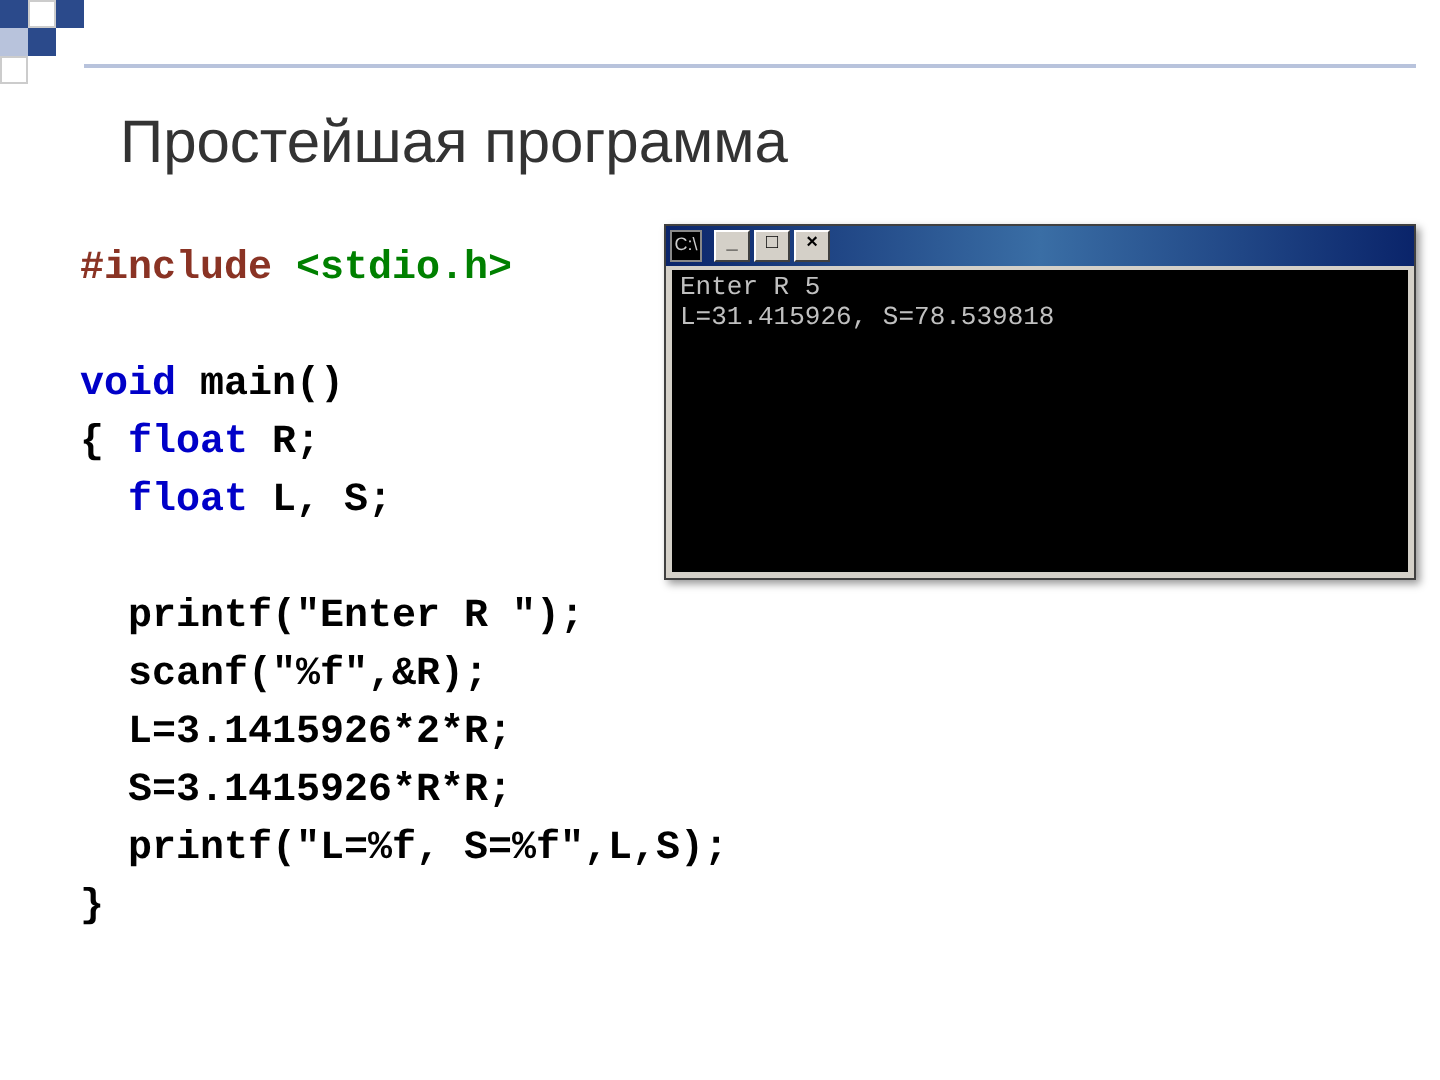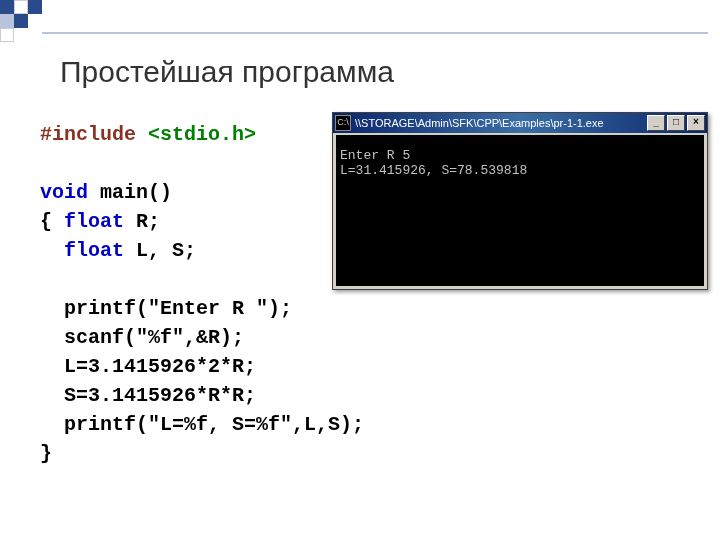--- a/index.html
+++ b/index.html
@@ -112,21 +112,21 @@
   .console-inner {
     position: absolute;
     top: 22px;
     left: 3px;
     right: 3px;
     bottom: 3px;
     background: #000;
     color: #c0c0c0;
     font-family: "Lucida Console", "Courier New", monospace;
     font-size: 13px;
-    padding: 14px 4px;
+    padding: 2px 4px;
     white-space: pre;
     line-height: 1.15;
   }
 </style>
 </head>
 <body>
 
 <div class="corner-decor">
   <div class="sq sq1"></div>
   <div class="sq sq2"></div>
@@ -148,20 +148,19 @@
 <span>  printf("Enter R ");</span>
 <span>  scanf("%f",&amp;R);</span>
 <span>  L=3.1415926*2*R;</span>
 <span>  S=3.1415926*R*R;</span>
 <span>  printf("L=%f, S=%f",L,S);</span>
 <span>}</span></div>
 
 <div class="console-win">
   <div class="titlebar">
     <div class="icon16">C:\</div>
-    <div class="path">\\STORAGE\Admin\SFK\CPP\Examples\pr-1-1.exe</div>
     <div class="win-btn">_</div>
     <div class="win-btn">□</div>
     <div class="win-btn">×</div>
   </div>
   <div class="console-inner"><span>Enter R 5</span>
 <span>L=31.415926, S=78.539818</span></div>
 </div>
 
 </body></html>

